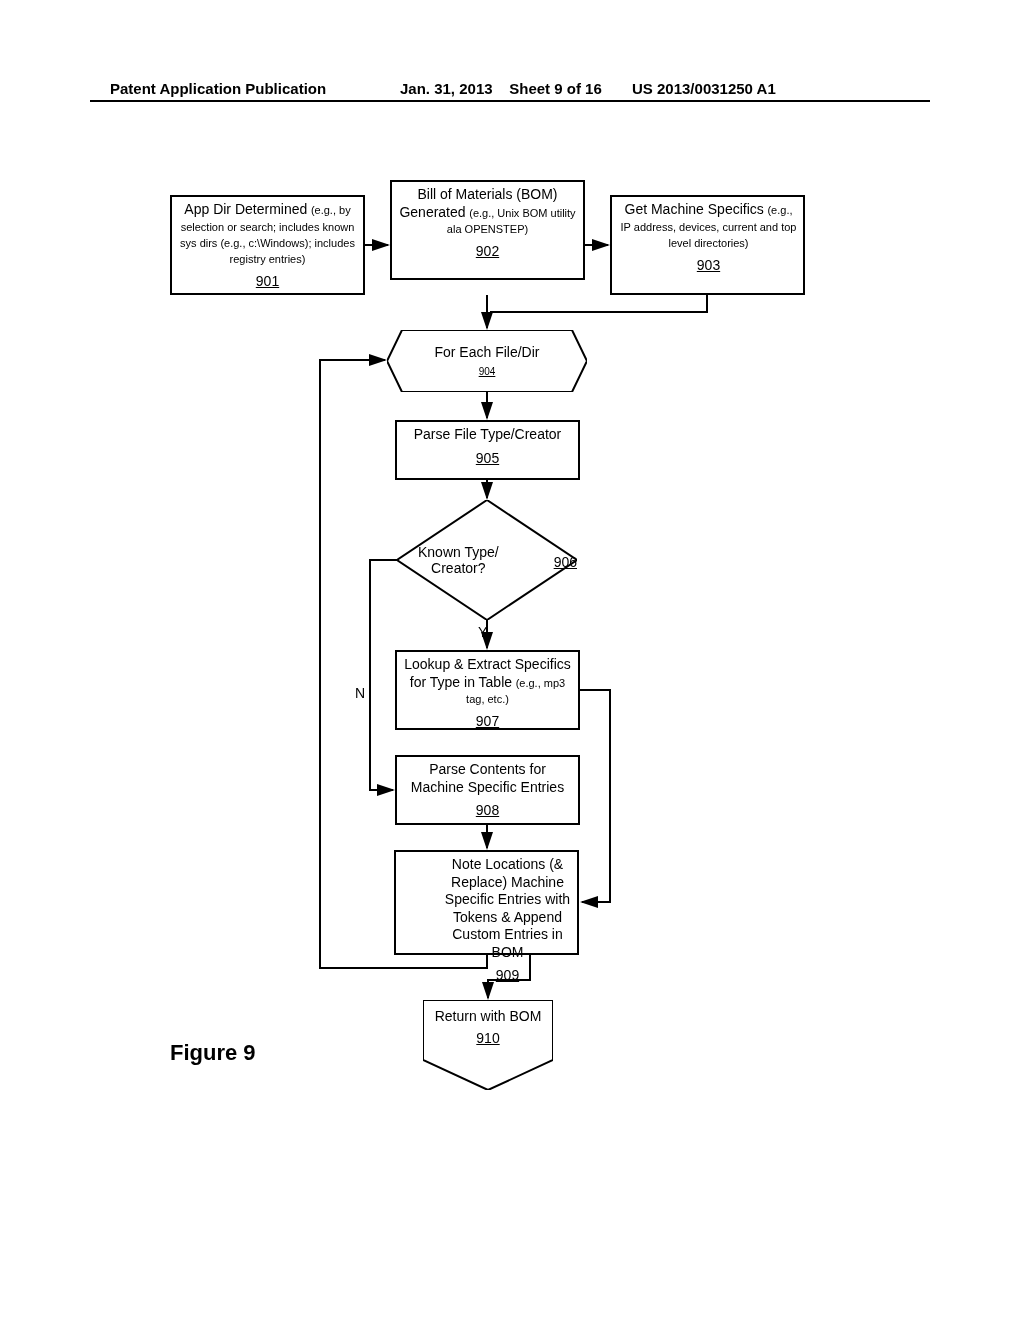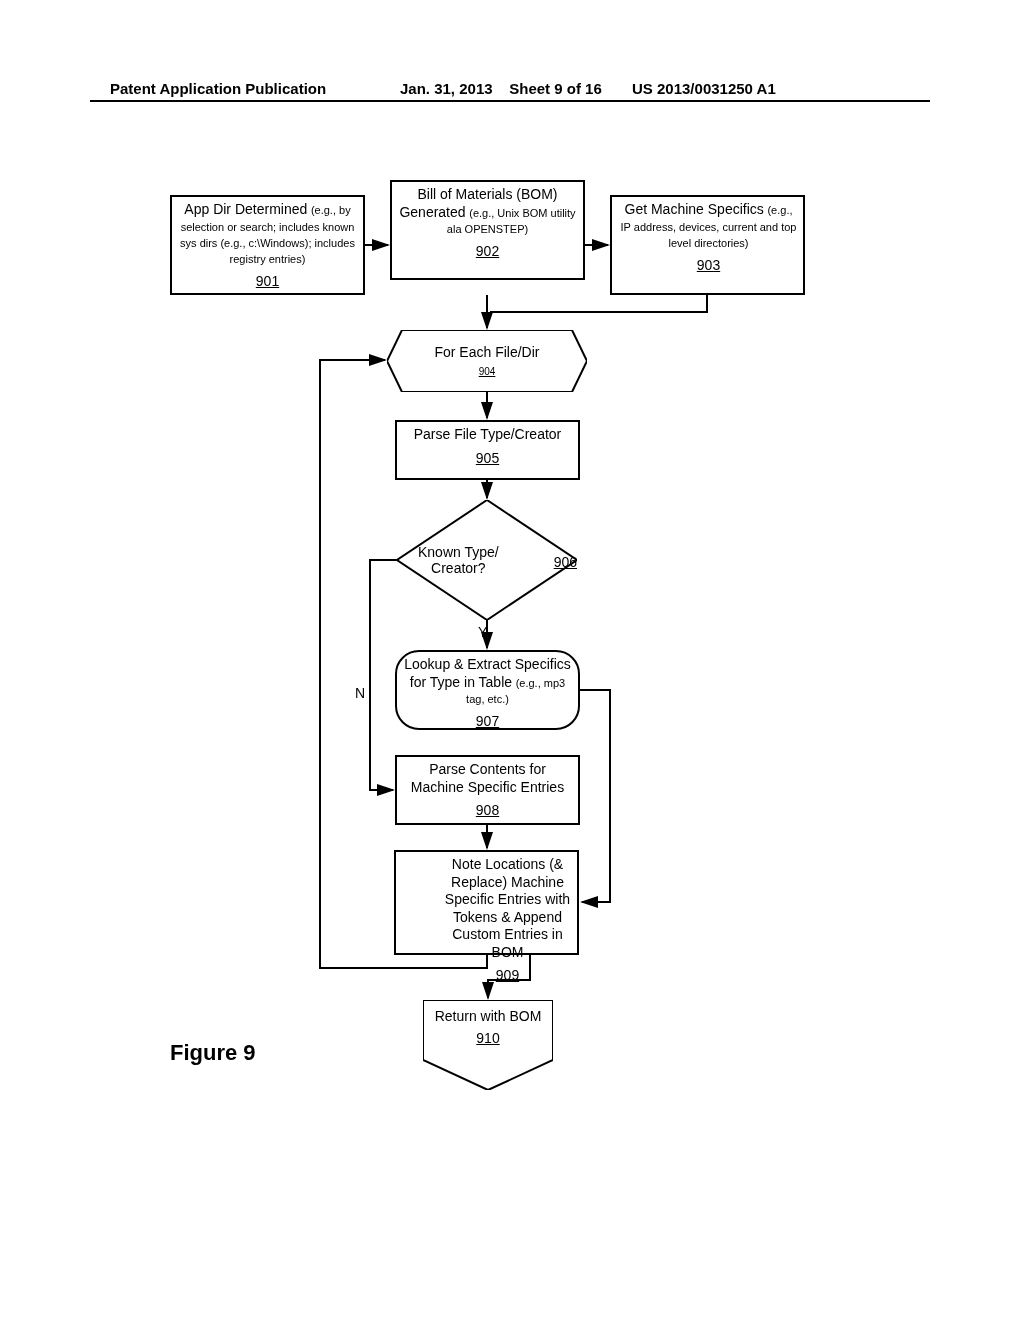--- a/index.html
+++ b/index.html
@@ -137,21 +137,21 @@
   <div class="diamond" style="left:397px; top:500px; width:180px; height:120px;">
     <svg class="vec" width="180" height="120">
       <polygon points="90,0 180,60 90,120 0,60" fill="#fff" stroke="#000" stroke-width="2"></polygon>
     </svg>
     <div class="inner">
       <span>Known Type/ Creator?</span>
       <span class="num">906</span>
     </div>
   </div>
 
-  <div class="box" style="left:395px; top:650px; width:185px; height:80px;border-radius:24px;">
+  <div class="box" style="left:395px; top:650px; width:185px; height:80px;">
     <span class="title">Lookup &amp; Extract Specifics for Type in Table</span>
     <span class="sub">(e.g., mp3 tag, etc.)</span>
     <span class="num">907</span>
   </div>
 
   <div class="box" style="left:395px; top:755px; width:185px; height:70px;">
     <span class="title">Parse Contents for Machine Specific Entries</span>
     <span class="num">908</span>
   </div>
 

